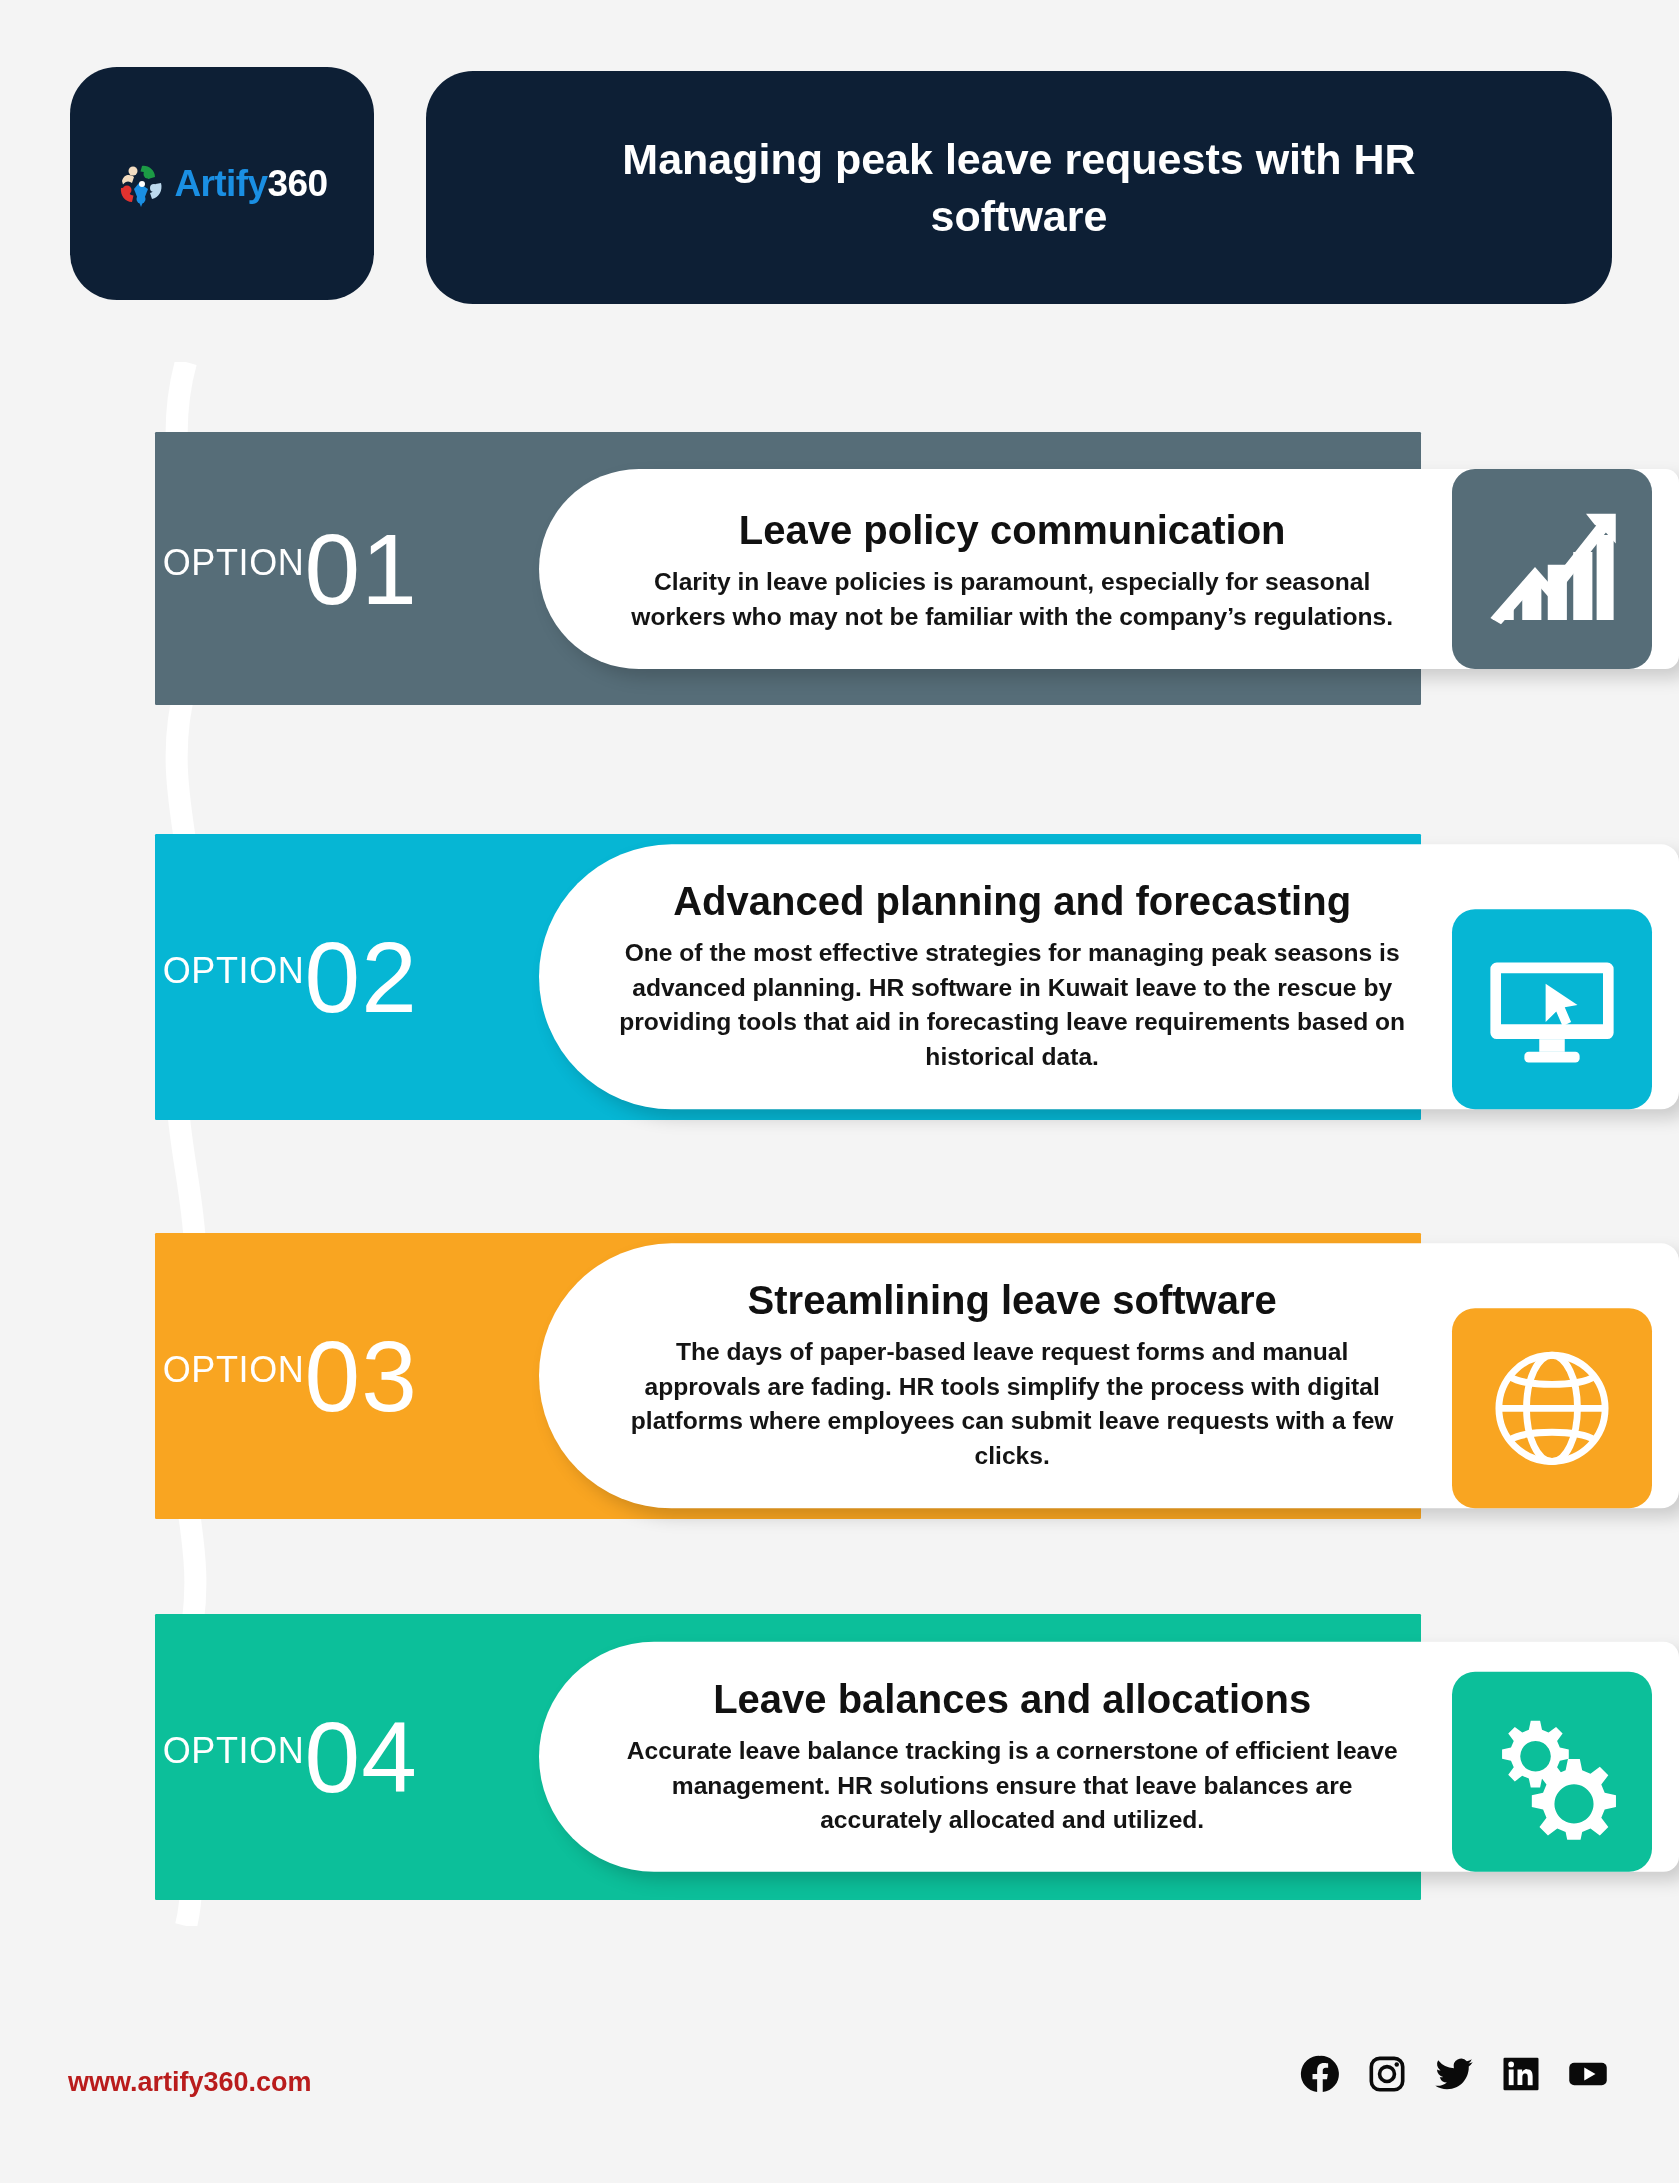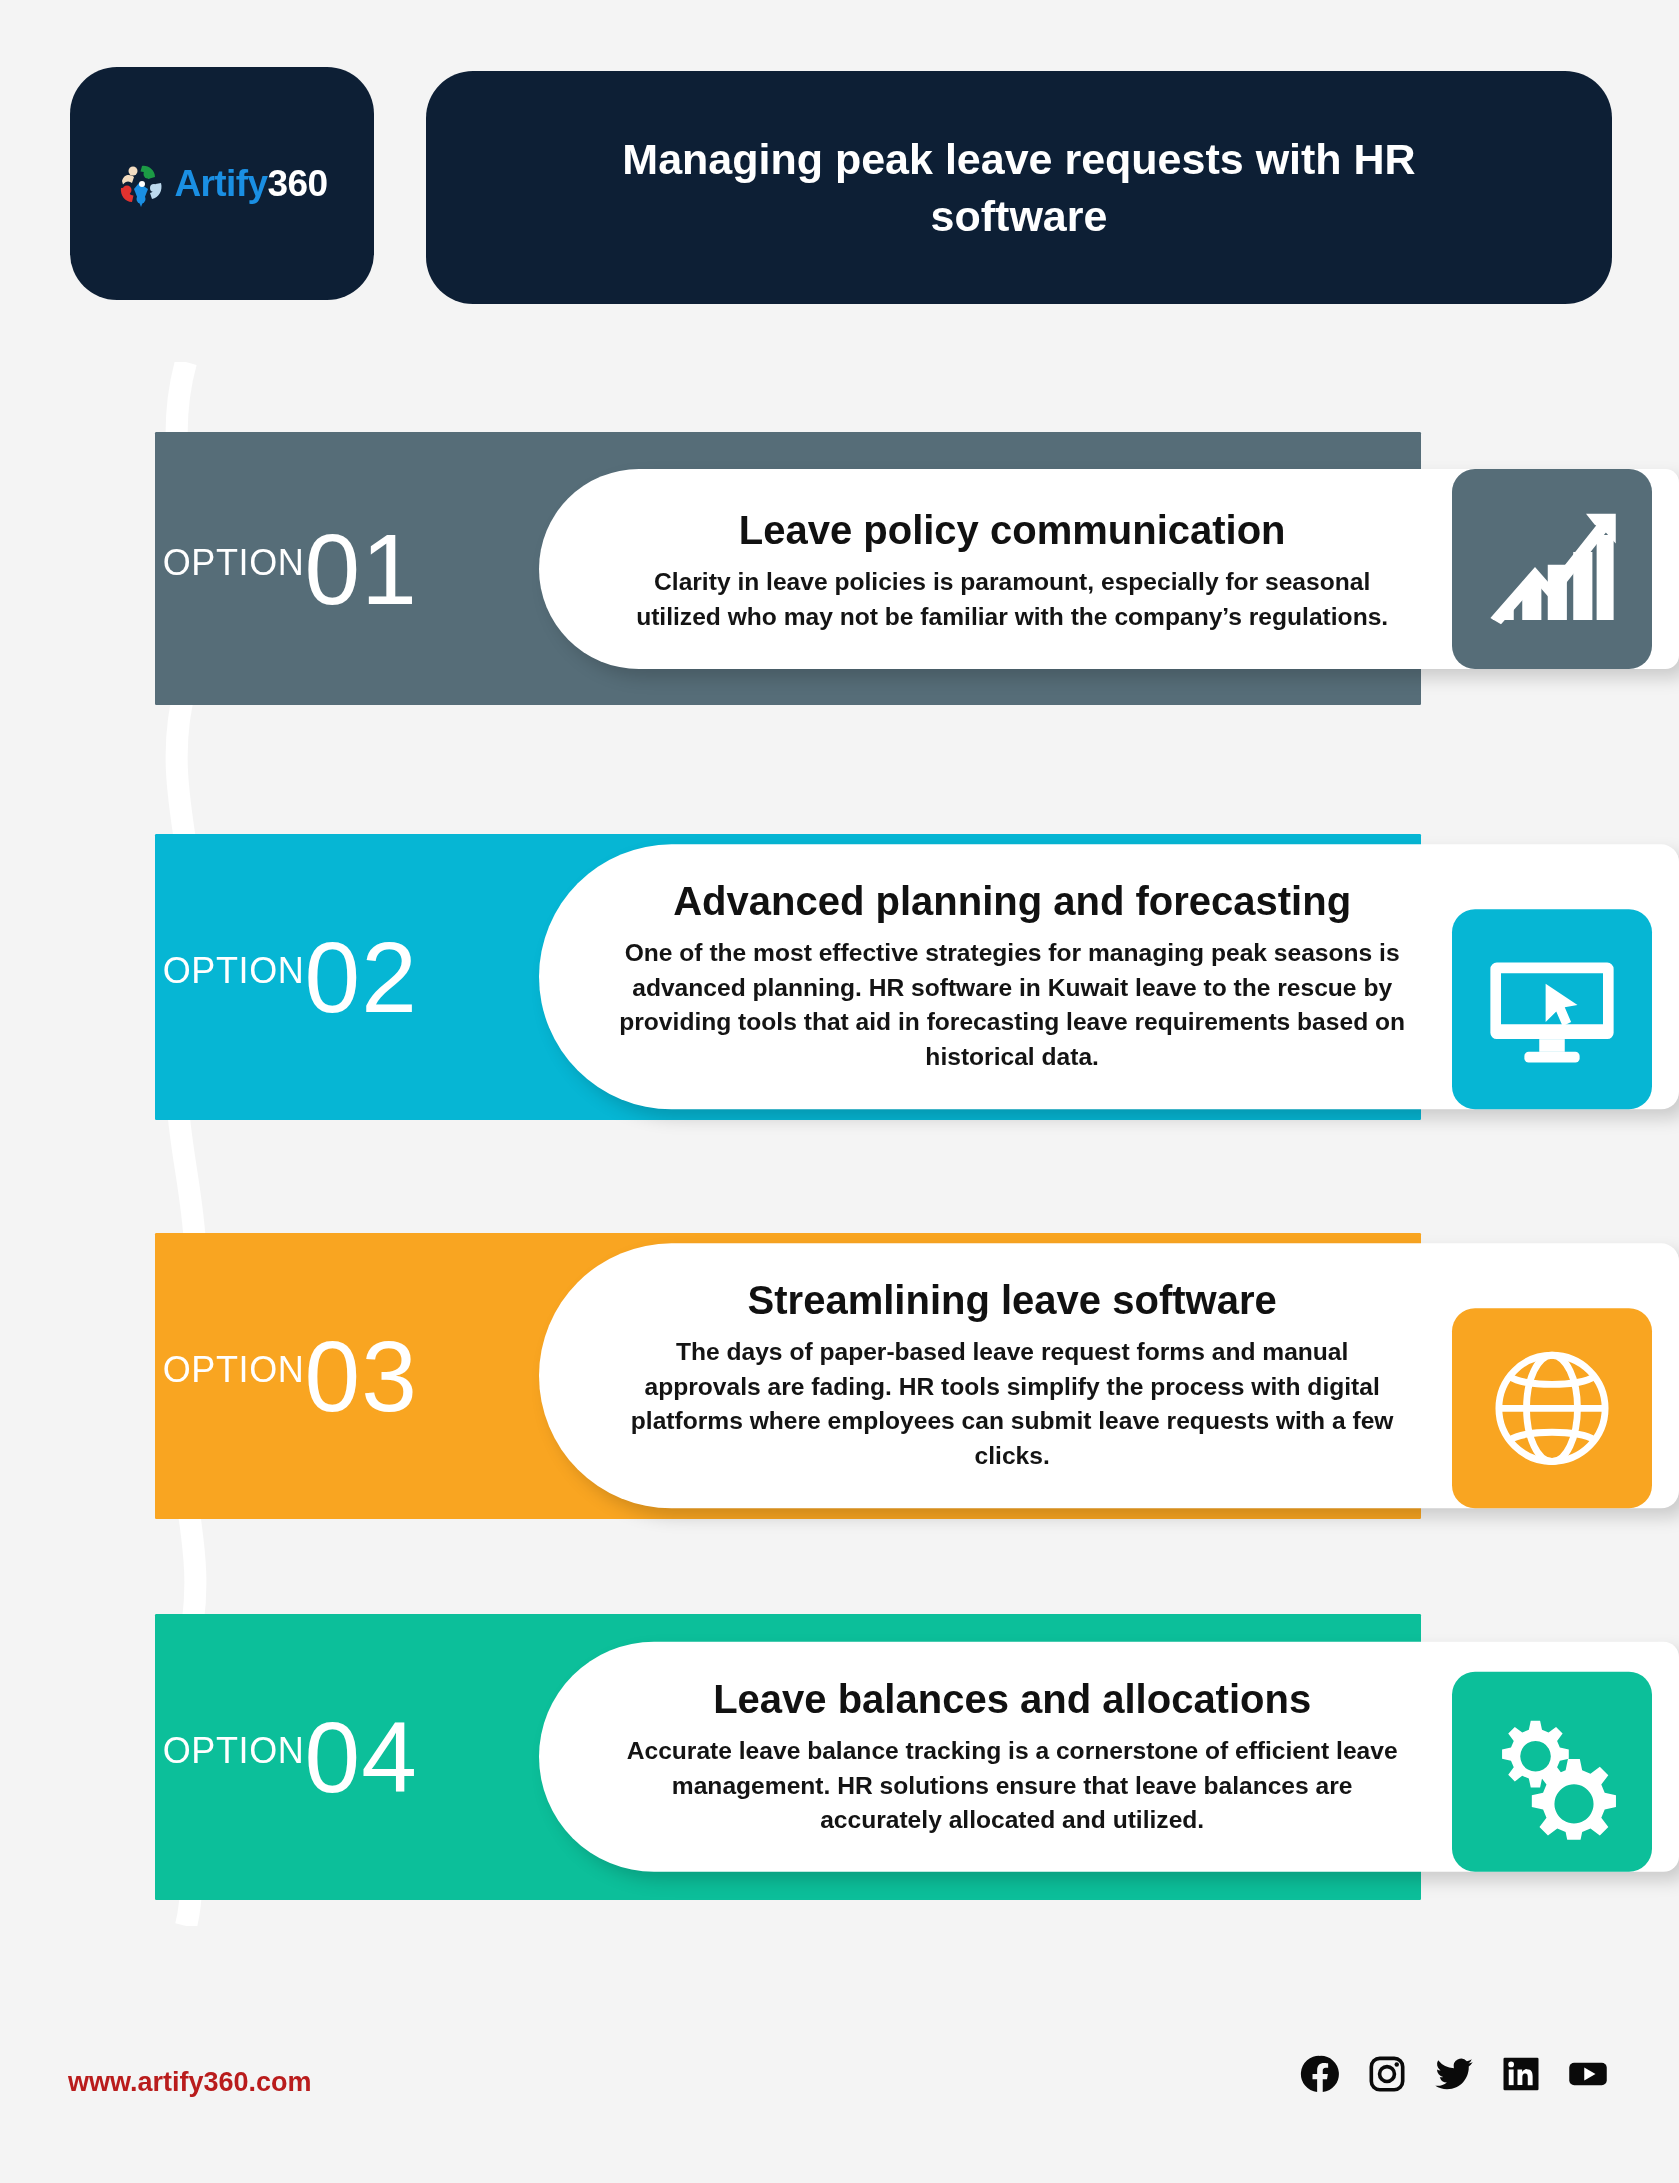--- a/index.html
+++ b/index.html
@@ -268,21 +268,21 @@
 
   <div class="card" id="card-0">
     <div class="card-bar" style="background:#566d78"></div>
     <div class="card-left">
       <div class="opt-label">OPTION</div>
       <div class="opt-number">01</div>
     </div>
     <div class="card-white">
       <div class="card-copy">
         <h2 class="card-title">Leave policy communication</h2>
-        <p class="card-desc">Clarity in leave policies is paramount, especially for seasonal utilized who may not be familiar with the company’s regulations.</p>
+        <p class="card-desc">Clarity in leave policies is paramount, especially for seasonal workers who may not be familiar with the company’s regulations.</p>
       </div>
       <div class="card-icon" style="background:#566d78">
         <svg viewBox="0 0 64 64" fill="#ffffff">
           <path d="M4 56 L14 56 L14 56 Z"></path>
           <polygon points="4,56 14,56 14,44"></polygon>
           <rect x="18" y="38" width="9" height="18"></rect>
           <rect x="30" y="30" width="9" height="26"></rect>
           <rect x="42" y="24" width="9" height="32"></rect>
           <rect x="53" y="16" width="8" height="40"></rect>
           <path d="M3 55 L24 31 L31 39 L54 10 L58 14 L32 47 L25 39 L8 58 Z"></path>

